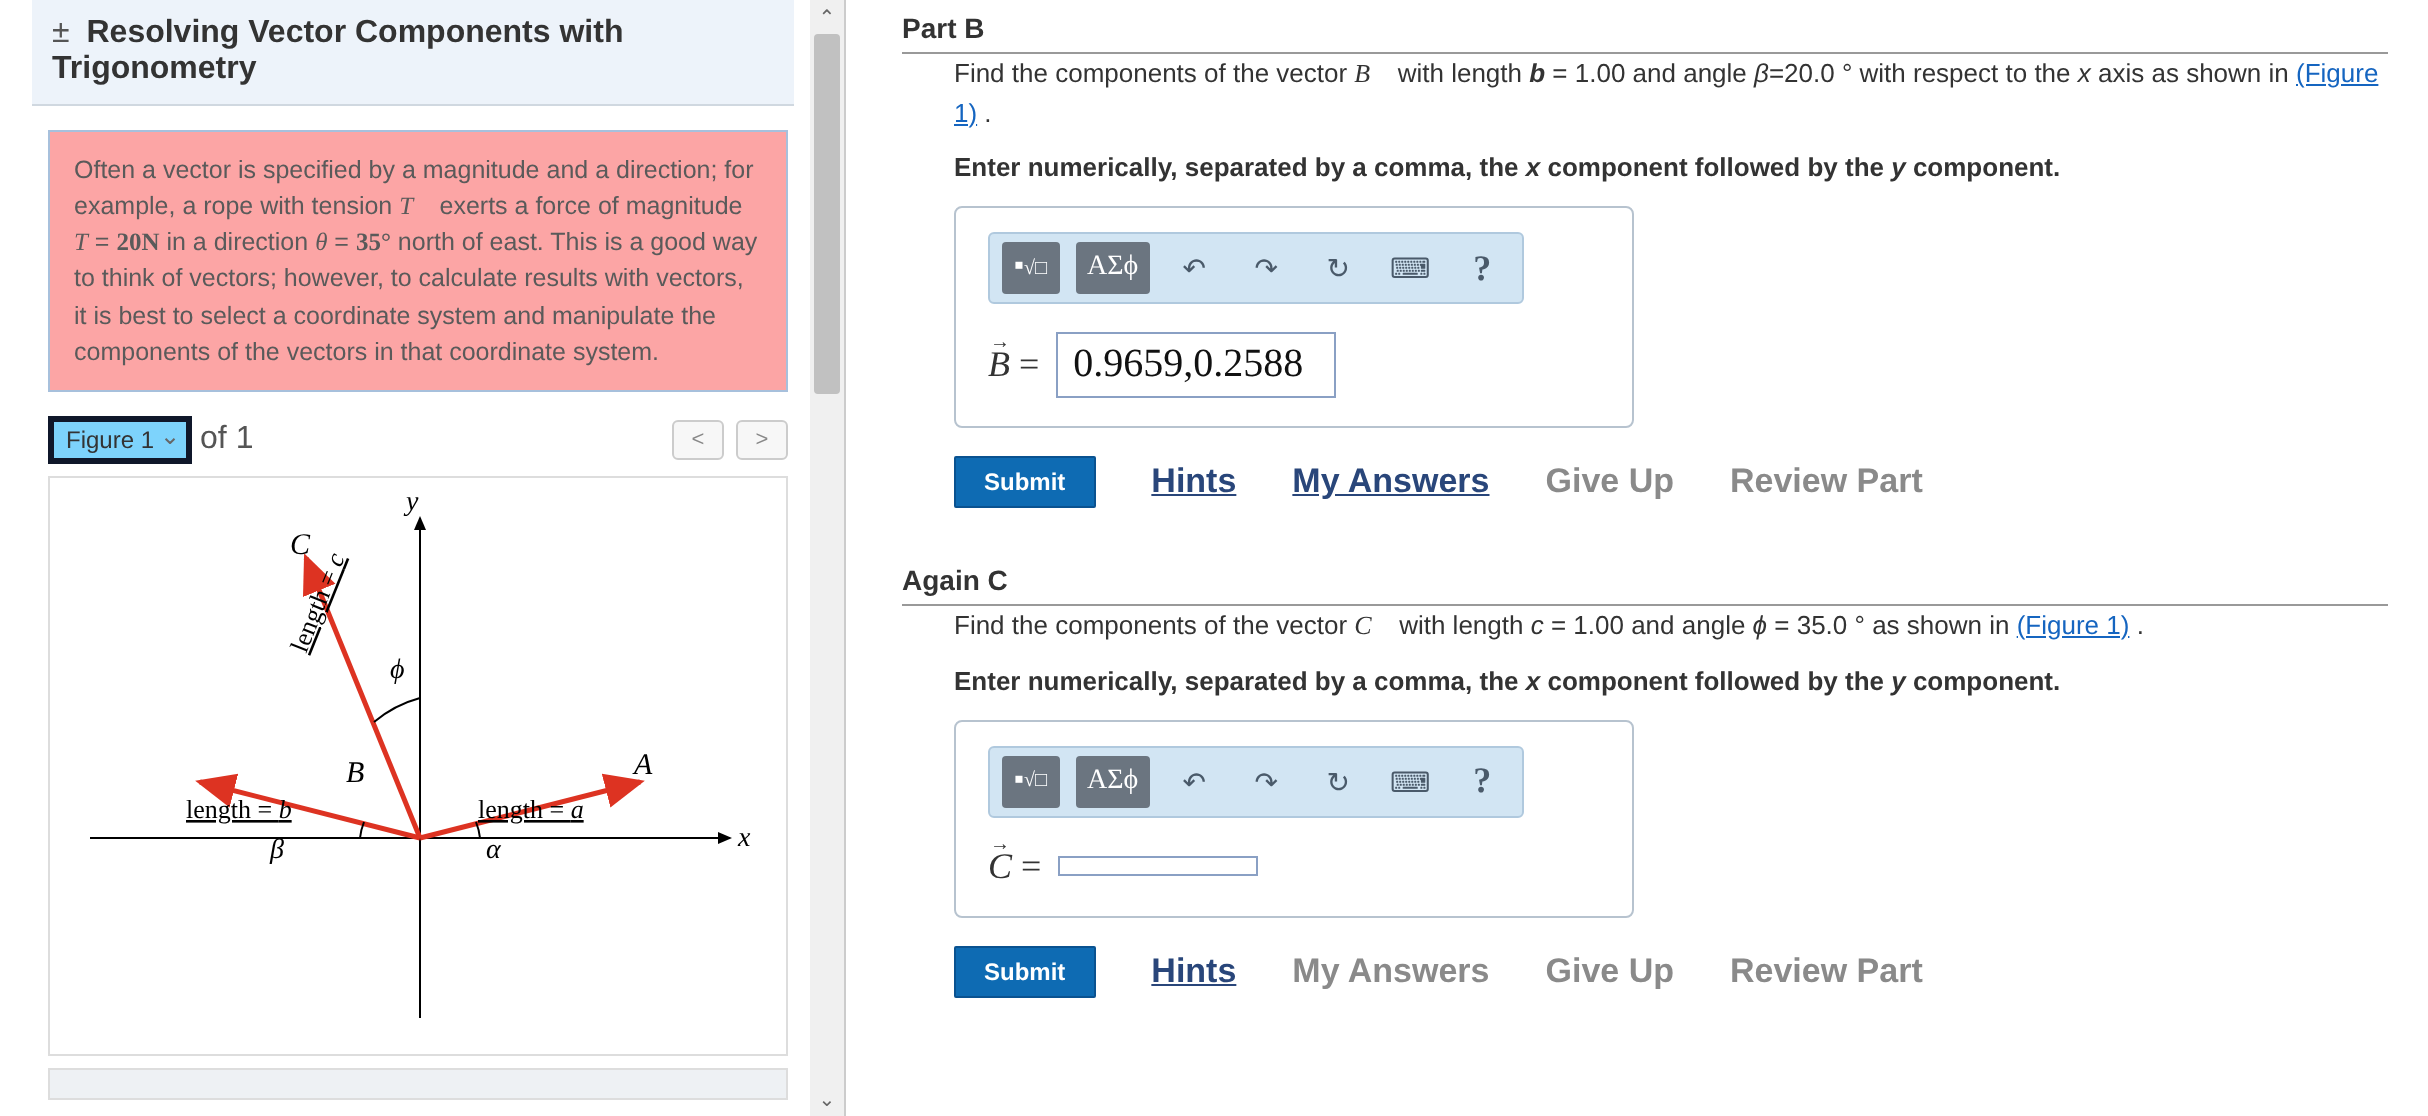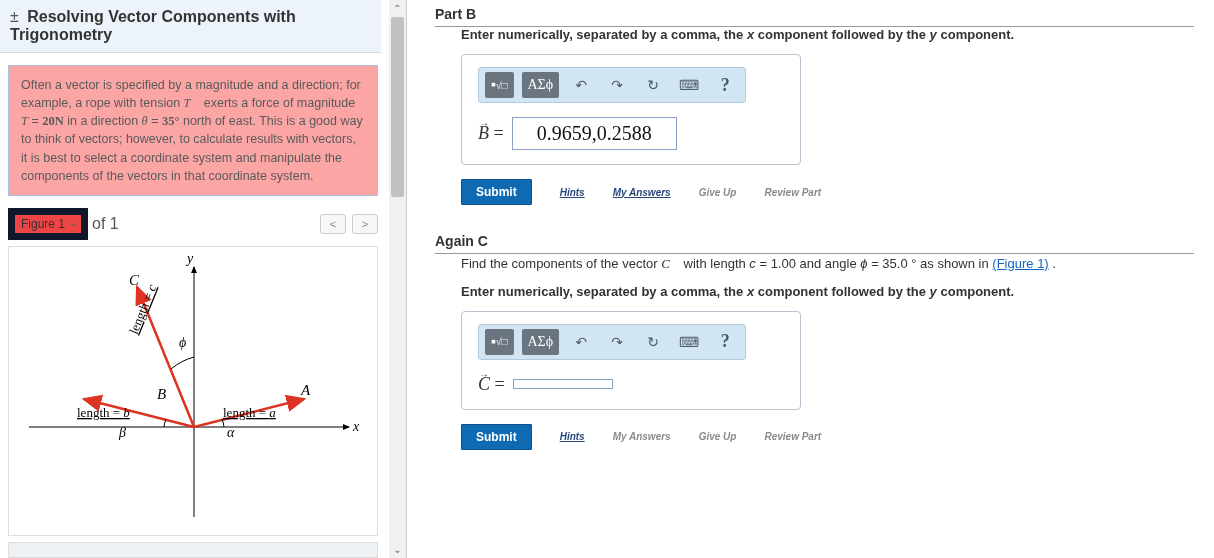--- a/index.html
+++ b/index.html
@@ -14,20 +14,21 @@
     overflow: hidden;
     display: flex;
   }
   .left-panel {
     width: 407px;
     flex-shrink: 0;
     border-right: 1px solid #ccc;
     padding: 0 8px 0 0;
     position: relative;
     background: #fff;
+    margin-left: 16px;
   }
   .scrollbar {
     width: 17px;
     position: absolute;
     right: 0; top: 0; bottom: 0;
     background: #f0f0f0;
   }
   .scrollbar .up, .scrollbar .down {
     height: 17px;
     display: flex; align-items: center; justify-content: center;
@@ -63,24 +64,24 @@
     color: #5a5a5a;
     line-height: 1.45;
   }
   .figure-nav {
     margin: 10px 20px 4px 8px;
     display: flex;
     align-items: center;
     gap: 0;
   }
   .figure-select {
-    border: 7px solid #0f172a;
+    border: 3px solid #0f172a;
     padding: 2px 16px 2px 6px;
     font-size: 12px;
-    background: #ef4444;
+    background: #7dd3fc;
     position: relative;
   }
   .figure-select::after {
     content: "⌄";
     position: absolute; right: 3px; top: 0px;
     color: #666;
     font-size: 12px;
   }
   .figure-count { font-size: 16px; color: #555; margin-left: 4px; }
   .fig-btns { margin-left: auto; display: flex; gap: 6px; }
@@ -173,44 +174,43 @@
     position: relative;
   }
   .arrow-over {
     position: absolute;
     top: -6px; left: 1px;
     font-size: 10px;
     font-style: normal;
   }
   .answer-input {
     border: 1.5px solid #8aa0c4;
-    padding: 4px 24px;
+    padding: 4px 8px;
     font-family: 'Times New Roman', serif;
     font-size: 20px;
     min-width: 140px;
     color: #111;
     background: #fff;
   }
   .action-row {
     display: flex; align-items: center; gap: 28px;
     margin-top: 4px;
   }
   .submit-btn {
     background: #0e6bb3;
     color: #fff;
     border: 1px solid #0a5290;
     padding: 5px 14px;
     font-size: 12px;
     font-weight: bold;
     border-radius: 1px;
   }
   .action-link {
-    font-size: 10px;
-    font-weight: bold;
-    font-style: italic;
+    font-size: 17px;
+    font-weight: bold;
   }
   .action-link.underline { text-decoration: underline; color: #29467a; }
   .action-link.gray { color: #8a8a8a; }
   .feedback {
     display: inline-block;
     background: #f4ecf7;
     border: 1px solid #b28fc9;
     color: #7a2a94;
     font-size: 14px;
     font-weight: bold;
@@ -287,20 +287,23 @@
     <div class="thumb"></div>
     <div class="down" style="position:absolute;bottom:0;left:0;right:0">⌄</div>
   </div>
 </div>
 
 <div class="right-panel">
 
   <div>
     <div class="part-header">Part B</div>
     <div class="part-body">
+      <div class="prompt-line">
+        Find the components of the vector <span style="font-family:'Times New Roman';font-style:italic">B⃗</span> with length <i><b>b</b></i> = 1.00 and angle <i>β</i>=20.0 ° with respect to the <i>x</i> axis as shown in <a class="fig-link">(Figure 1)</a> .
+      </div>
       <div class="bold-line">
         Enter numerically, separated by a comma, the <i>x</i> component followed by the <i>y</i> component.
       </div>
 
       <div class="answer-box">
         <div class="toolbar">
           <span class="tb-btn tb-dark">▪<span style="font-size:10px">√□</span></span>
           <span class="tb-btn tb-dark">ΑΣϕ</span>
           <span class="tb-btn">↶</span>
           <span class="tb-btn">↷</span>

